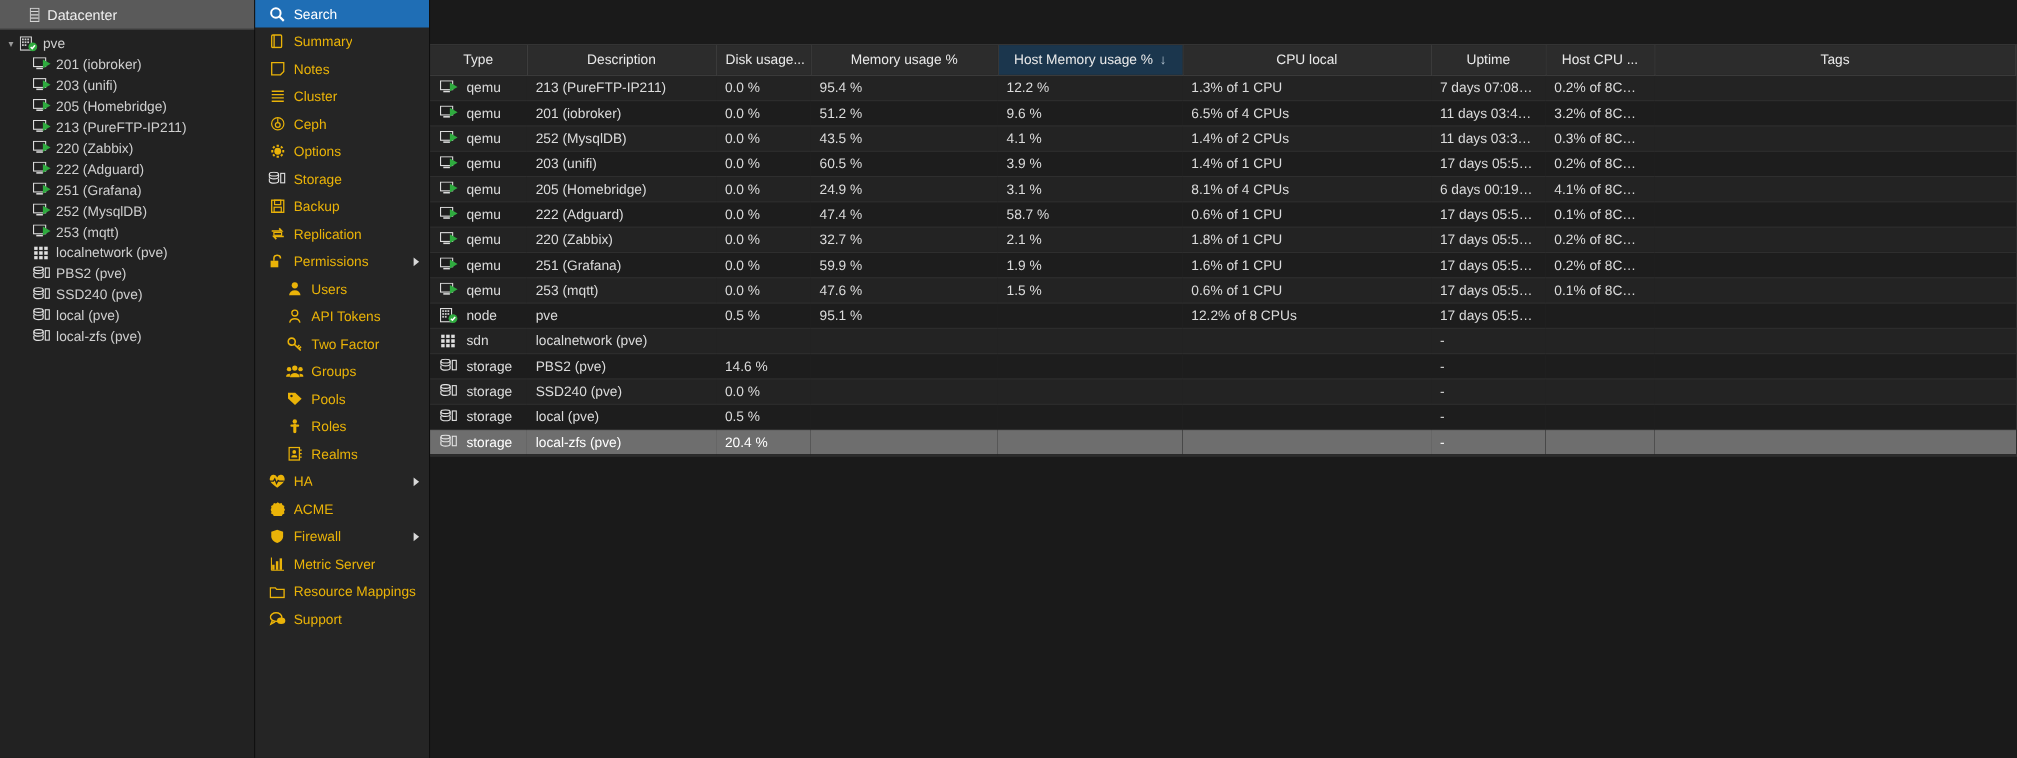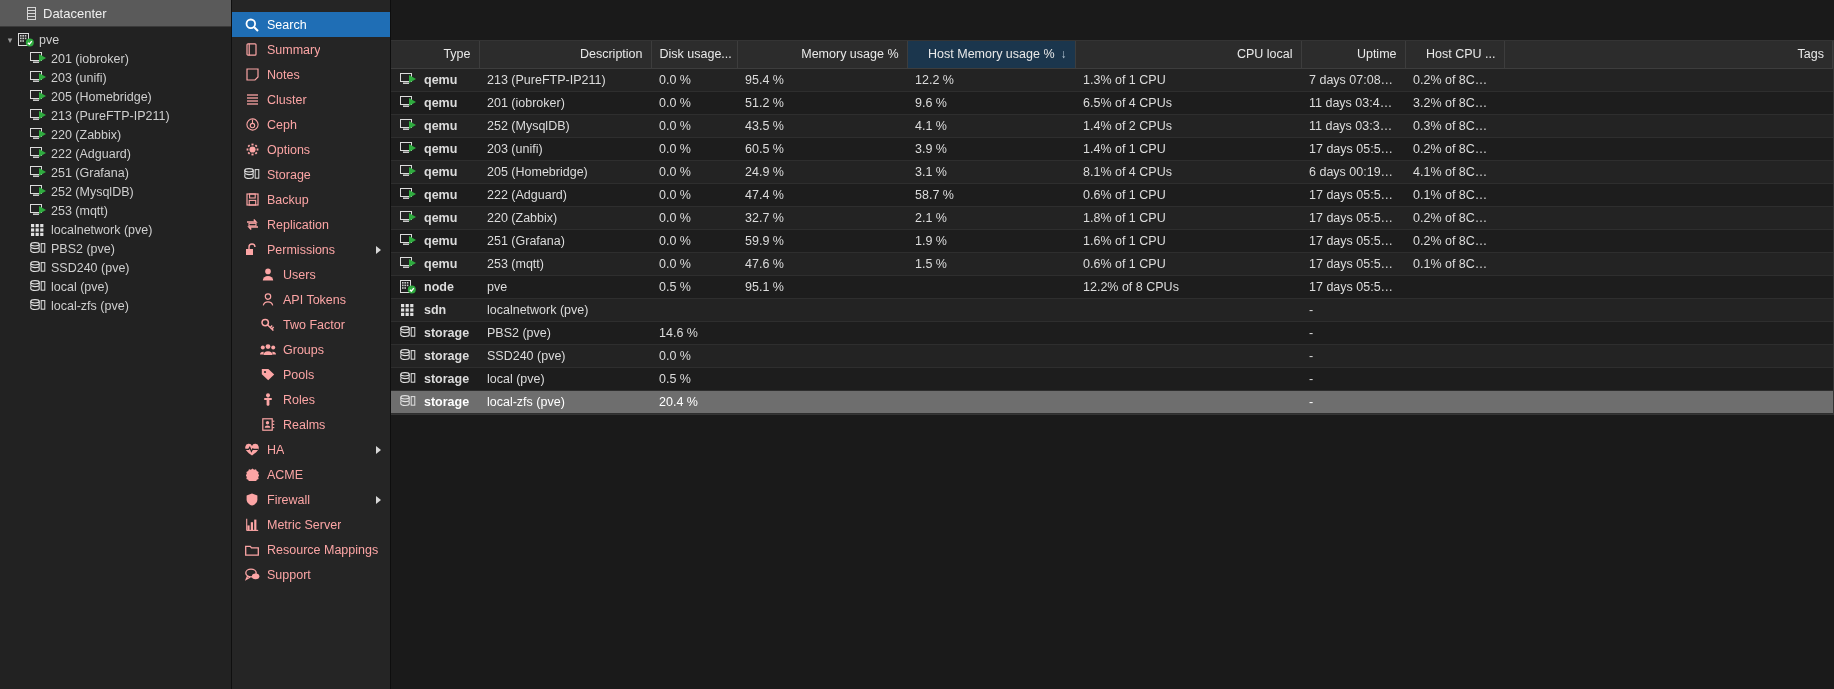--- a/index.html
+++ b/index.html
@@ -45,27 +45,26 @@
 
   
   svg.ic { display:block; margin:0 auto; }
 
   
   .menu-panel {
     width: 159px; height: 689px;
     background: #252525;
     flex: 0 0 159px;
     border-right: 1px solid #0e0e0e;
-    padding-top: 12px;
     position: relative;
   }
   .menu-item {
     height: 25px;
     display: flex; align-items: center;
-    color: #fca5a5;
+    color: #eab308;
     font-size: 12.5px;
     padding-left: 10px;
     cursor: pointer;
     position: relative;
     white-space: nowrap;
   }
   .menu-item.selected { background: #1f6eb5; color: #ffffff; }
   .menu-item.sub { padding-left: 26px; }
   .menu-item .mico { width: 20px; display:inline-block; text-align:center; margin-right:5px; flex:0 0 20px; }
   .menu-item .mlabel { overflow:hidden; }
@@ -87,21 +86,21 @@
     border: 1px solid #343434;
     border-left: none;
   }
   table.grid { width: 100%; border-collapse: collapse; table-layout: fixed; }
   table.grid th {
     height: 27px;
     background: #2c2c2c;
     color: #e9e9e9;
     font-size: 12.5px;
     font-weight: normal;
-    text-align: right;
+    text-align: center;
     padding: 0 8px;
     border-right: 1px solid #3d3d3d;
     border-bottom: 1px solid #3d3d3d;
     white-space: nowrap;
     overflow: hidden;
     cursor: pointer;
     position: relative;
   }
   table.grid th.sorted { background: #1b364d; }
   table.grid th .sortarrow { margin-left: 6px; color:#b9c9d6; font-size: 12px; }
@@ -110,21 +109,21 @@
     color: #dcdcdc;
     font-size: 12.5px;
     padding: 0 8px;
     border-bottom: 1px solid #2e2e2e;
     white-space: nowrap;
     overflow: hidden;
   }
   tr.r-even td { background: #232323; }
   tr.r-odd  td { background: #1d1d1d; }
   tr.r-selected td { background: #6e6e6e; color:#ffffff; }
-  td.typecell { display: table-cell; font-weight: bold; }
+  td.typecell { display: table-cell; }
   .typecell-inner { display:flex; align-items:center; gap:7px; }
   .typecell-inner .tyico { width:18px; flex:0 0 18px; display:flex; align-items:center; justify-content:center; }
 
   
   .gutter-caret {
     position:absolute; left: -0px; top: 248px;
     width:0;height:0;border-left:5px solid transparent;border-right:5px solid transparent;
     border-top:6px solid #b5b5b5;
   }
 

